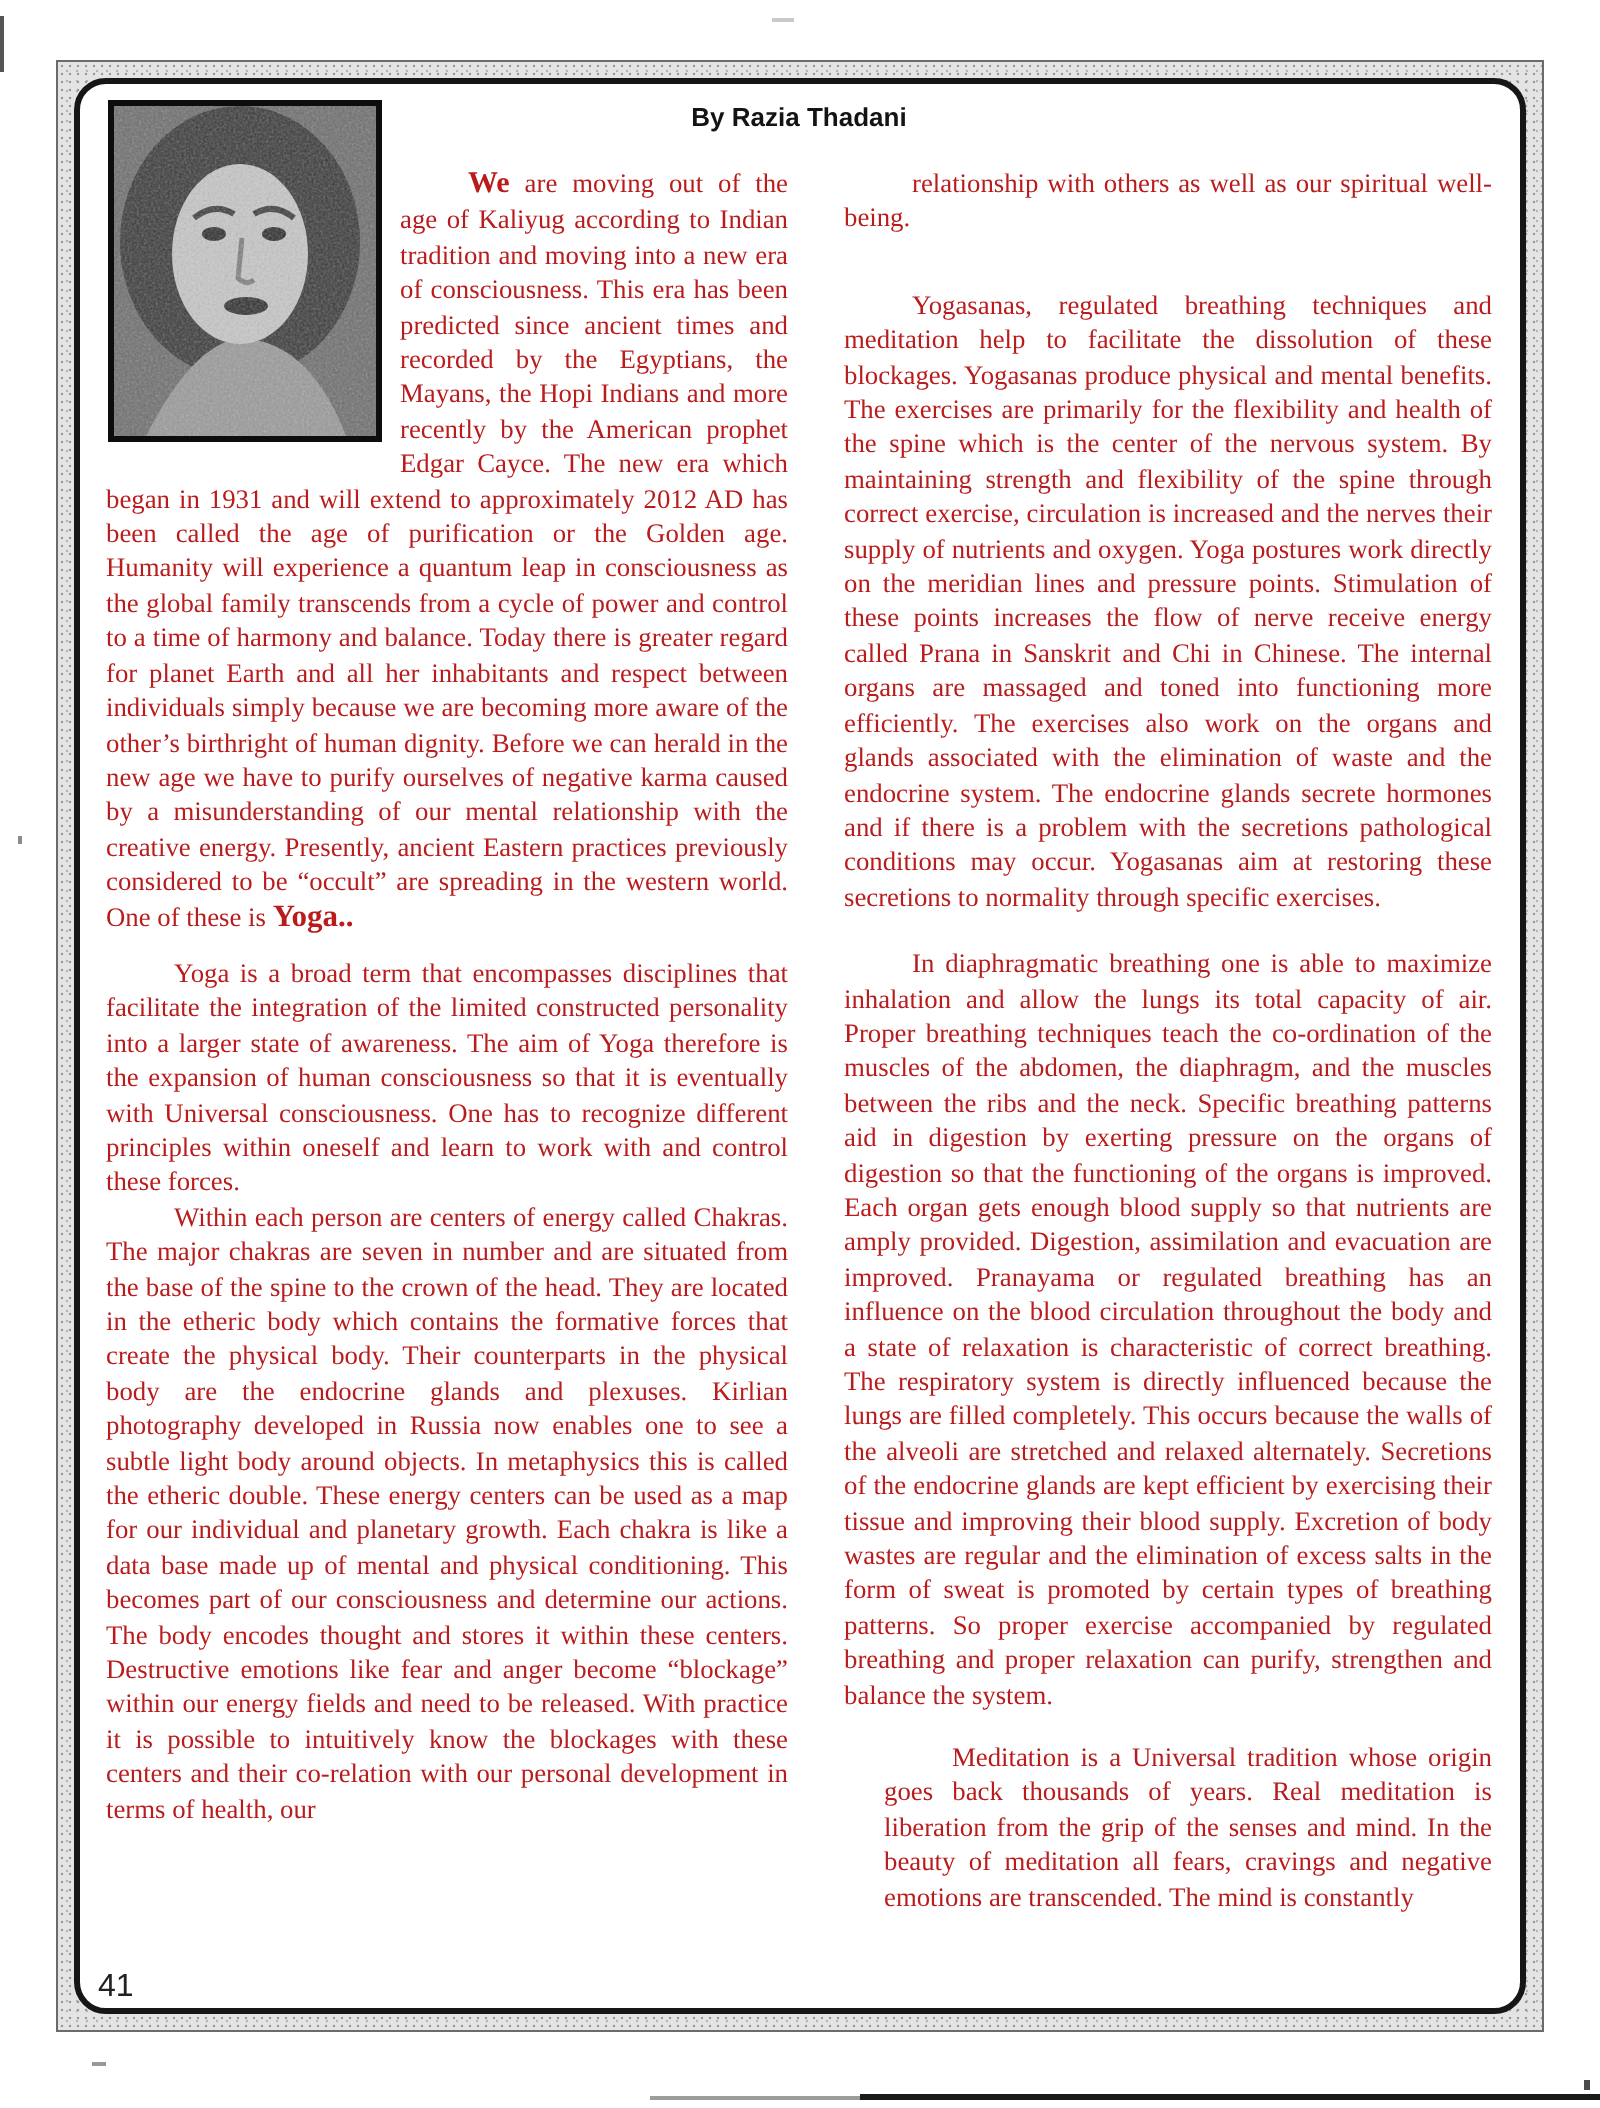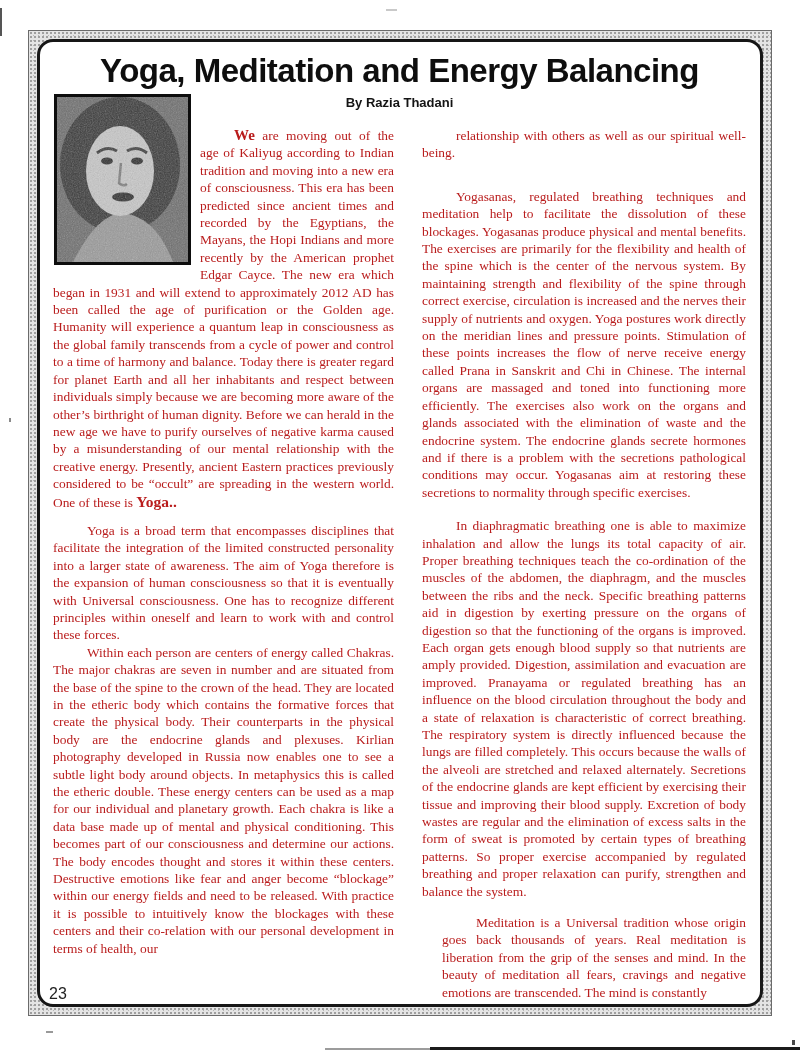--- a/index.html
+++ b/index.html
@@ -84,21 +84,20 @@
 <body>
 
 <div class="artifact a-topleft"></div>
 <div class="artifact a-topdash"></div>
 <div class="artifact a-leftdot"></div>
 <div class="artifact a-underdash"></div>
 
 <div class="frame">
   <div class="inner">
 
-    <h1 class="title">Yoga, Meditation and Energy Balancing</h1>
 
     <div class="columns">
       <div class="byline">By Razia Thadani</div>
 
       <div class="col left">
         <div class="photo-wrap">
           <svg width="131" height="165" viewBox="0 0 131 165">
             <defs>
               <filter id="grainF" x="0%" y="0%" width="100%" height="100%">
                 <feTurbulence type="fractalNoise" baseFrequency="0.85" numOctaves="2" seed="7" stitchTiles="stitch"></feTurbulence>
@@ -124,19 +123,19 @@
       </div>
 
       <div class="col right">
         <p class="p1">relationship with others as well as our spiritual well-being.</p>
         <p class="p2">Yogasanas, regulated breathing techniques and meditation help to facilitate the dissolution of these blockages. Yogasanas produce physical and mental benefits. The exercises are primarily for the flexibility and health of the spine which is the center of the nervous system. By maintaining strength and flexibility of the spine through correct exercise, circulation is increased and the nerves their supply of nutrients and oxygen. Yoga postures work directly on the meridian lines and pressure points. Stimulation of these points increases the flow of nerve receive energy called Prana in Sanskrit and Chi in Chinese. The internal organs are massaged and toned into functioning more efficiently. The exercises also work on the organs and glands associated with the elimination of waste and the endocrine system. The endocrine glands secrete hormones and if there is a problem with the secretions pathological conditions may occur. Yogasanas aim at restoring these secretions to normality through specific exercises.</p>
         <p class="p3">In diaphragmatic breathing one is able to maximize inhalation and allow the lungs its total capacity of air. Proper breathing techniques teach the co-ordination of the muscles of the abdomen, the diaphragm, and the muscles between the ribs and the neck. Specific breathing patterns aid in digestion by exerting pressure on the organs of digestion so that the functioning of the organs is improved. Each organ gets enough blood supply so that nutrients are amply provided. Digestion, assimilation and evacuation are improved. Pranayama or regulated breathing has an influence on the blood circulation throughout the body and a state of relaxation is characteristic of correct breathing. The respiratory system is directly influenced because the lungs are filled completely. This occurs because the walls of the alveoli are stretched and relaxed alternately. Secretions of the endocrine glands are kept efficient by exercising their tissue and improving their blood supply. Excretion of body wastes are regular and the elimination of excess salts in the form of sweat is promoted by certain types of breathing patterns. So proper exercise accompanied by regulated breathing and proper relaxation can purify, strengthen and balance the system.</p>
         <p class="p4">Meditation is a Universal tradition whose origin goes back thousands of years. Real meditation is liberation from the grip of the senses and mind. In the beauty of meditation all fears, cravings and negative emotions are transcended. The mind is constantly</p>
       </div>
     </div>
 
-    <div class="page-number">23</div>
+    <div class="page-number">41</div>
   </div>
 </div>
 
 <div class="artifact a-graylead"></div>
 <div class="artifact a-botline"></div>
 <div class="artifact a-righttick"></div>
 
 </body></html>

